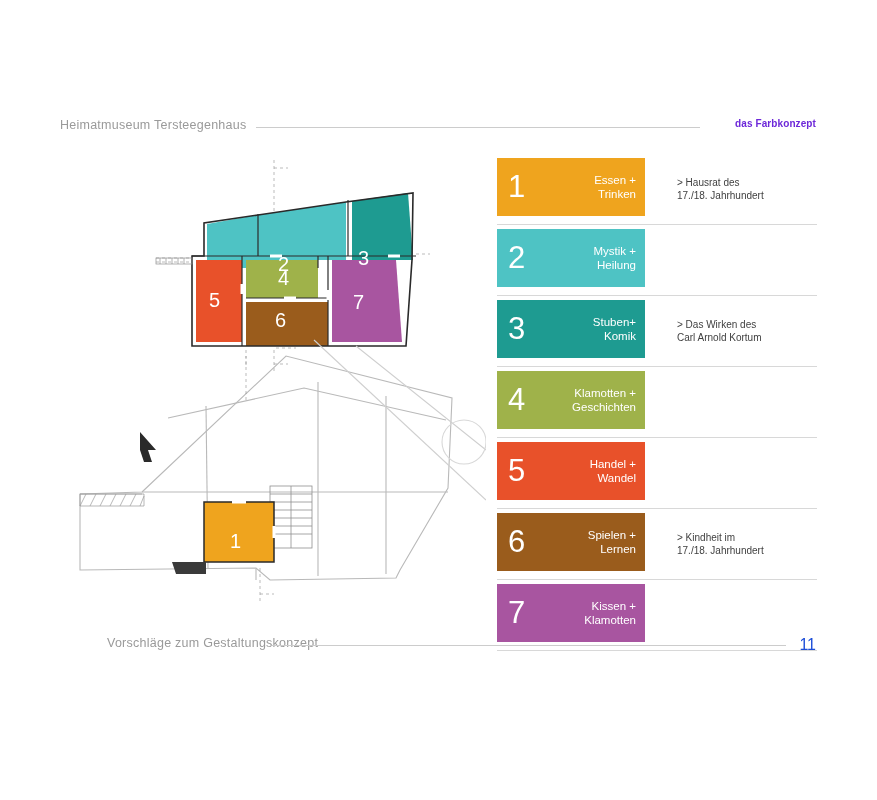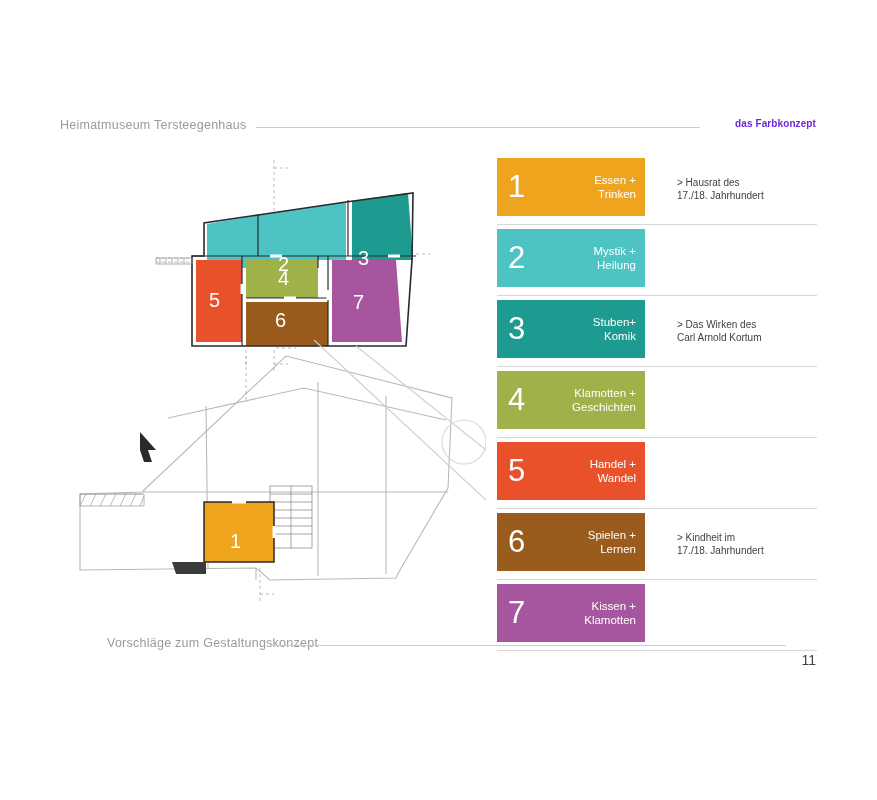--- a/index.html
+++ b/index.html
@@ -75,23 +75,23 @@
   }
   .footer-rule {
     position: absolute;
     left: 212px;
     right: 30px;
     top: 9px;
     border-top: 1px solid #cccccc;
   }
   .footer-page {
     position: absolute;
-    right: 0; top: 16px;
-    font-size: 14px;
-    color: #404040;
+    right: 0; top: 0;
+    font-size: 16px;
+    color: #1d4ed8;
   }
 
   
   .legend {
     position: absolute;
     left: 497px;
     top: 158px;
     width: 320px;
   }
   .legend-row {

